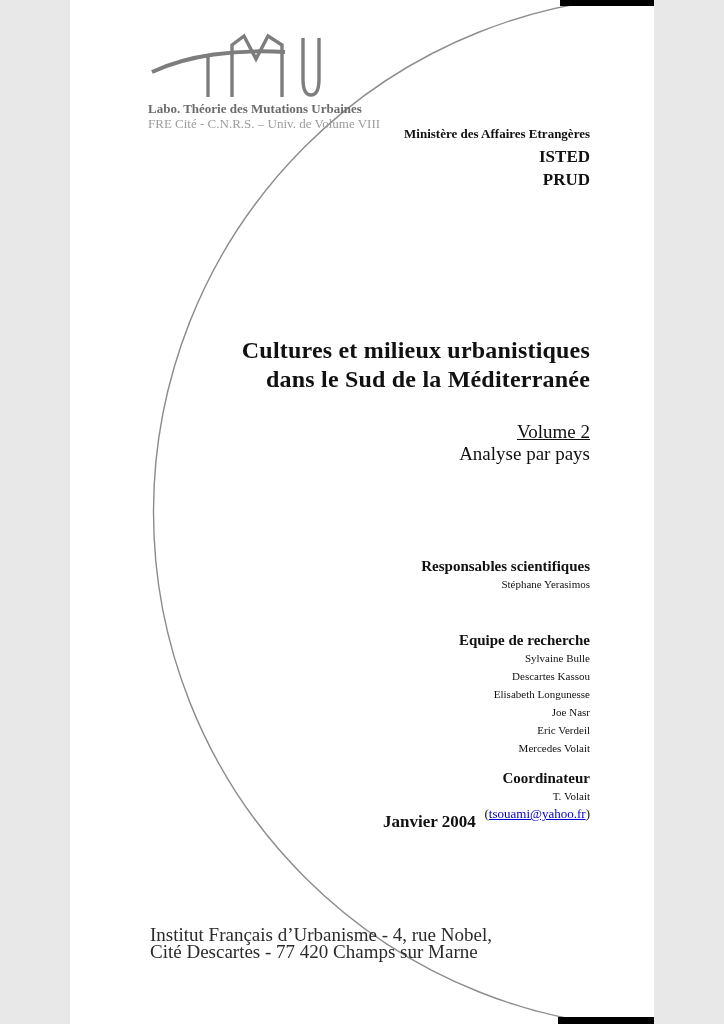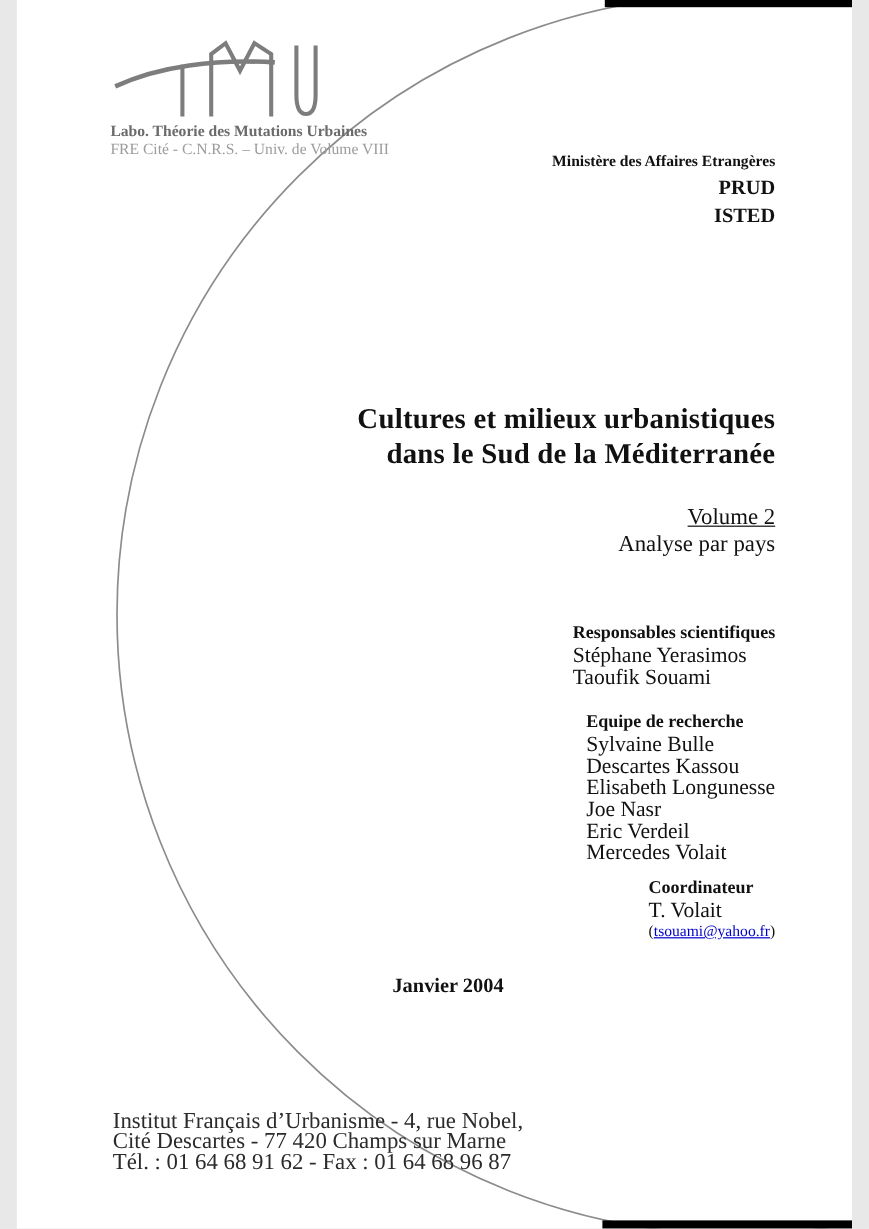--- a/index.html
+++ b/index.html
@@ -1,18 +1,18 @@
 <!DOCTYPE html>
 <html><head>
 <meta charset="utf-8">
 <style>
   html,body{margin:0;padding:0;background:#e8e8e8;}
   .page{
     position:relative;
-    width:696px;height:1024px;
+    width:584px;height:1024px;
     margin:0 auto;
     background:#ffffff;
     overflow:hidden;
     font-family:"Liberation Serif", serif;
     color:#111;
   }
   .arc-svg{position:absolute;left:0;top:0;width:724px;height:1024px;pointer-events:none;}
   .scan-bar{position:absolute;background:#000;}
   .scan-bar.top{left:490px;top:0;width:234px;height:6px;}
   .scan-bar.bottom{left:488px;bottom:0;width:236px;height:7px;}
@@ -24,26 +24,26 @@
 
   .header-right{position:absolute;top:122px;right:64px;text-align:right;font-weight:bold;}
   .hr-ministry{font-size:13px;line-height:23px;}
   .hr-org{font-size:17px;line-height:23px;}
 
   .title-block{position:absolute;top:336px;right:64px;text-align:right;font-weight:bold;font-size:24px;line-height:29px;letter-spacing:.2px;}
 
   .volume-block{position:absolute;top:421px;right:64px;text-align:right;font-weight:normal;font-size:19px;line-height:22px;}
   .volume-label{text-decoration:underline;}
 
-  .credits{text-align:left;position:absolute;right:64px;}
+  .credits{text-align:right;position:absolute;right:64px;margin-top:38px;}
   .credits.resp{top:519px;}
   .credits.equipe{top:593px;}
   .credits.coord{top:731px;}
   .credit-heading{font-weight:bold;font-size:15px;line-height:18px;}
-  .credit-name{font-size:18px;line-height:18px;}
+  .credit-name{font-size:11px;line-height:18px;}
   .email-line{font-size:13px;line-height:17px;color:#111;}
   .email-line a{color:#0000cc;text-decoration:underline;font-family:Liberation Serif, serif;}
 
   .date-line{position:absolute;left:313px;top:812px;font-weight:bold;font-size:17px;}
 
   .footer-block{position:absolute;left:80px;top:926px;font-size:19px;line-height:17px;color:#2b2b2b;}
 </style>
 </head>
 <body>
 
@@ -64,38 +64,37 @@
         <path d="M84,71 L84,19 L96,10 L108,33 L120,10 L134,19 L134,71"></path>
         <path d="M155,12 L155,53 Q155,69 163,69 Q171,69 171,53 L171,12"></path>
       </g>
     </svg>
     <div class="lab-line1">Labo. Théorie des Mutations Urbaines</div>
     <div class="lab-line2">FRE Cité - C.N.R.S. – Univ. de Volume VIII</div>
   </div>
 
   <div class="header-right">
     <div class="hr-ministry">Ministère des Affaires Etrangères</div>
+    <div class="hr-org">ISTED</div>
     <div class="hr-org">PRUD</div>
-    <div class="hr-org">ISTED</div>
   </div>
 
   <div class="title-block">
     <div>Cultures et milieux urbanistiques</div>
     <div>dans le Sud de la Méditerranée</div>
   </div>
 
   <div class="volume-block">
     <div class="volume-label">Volume 2</div>
     <div>Analyse par pays</div>
   </div>
 
   <div class="credits resp">
     <div class="credit-heading">Responsables scientifiques</div>
     <div class="credit-name">Stéphane Yerasimos</div>
-    <div class="credit-name">Taoufik Souami</div>
   </div>
 
   <div class="credits equipe">
     <div class="credit-heading">Equipe de recherche</div>
     <div class="credit-name">Sylvaine Bulle</div>
     <div class="credit-name">Descartes Kassou</div>
     <div class="credit-name">Elisabeth Longunesse</div>
     <div class="credit-name">Joe Nasr</div>
     <div class="credit-name">Eric Verdeil</div>
     <div class="credit-name">Mercedes Volait</div>
@@ -107,16 +106,15 @@
     <div class="email-line">
       <span>(</span><a href="#" class="email">tsouami@yahoo.fr</a><span>)</span>
     </div>
   </div>
 
   <div class="date-line">Janvier 2004</div>
 
   <div class="footer-block">
     <div>Institut Français d’Urbanisme - 4, rue Nobel,</div>
     <div>Cité Descartes - 77 420 Champs sur Marne</div>
-    <div>Tél. : 01 64 68 91 62 - Fax : 01 64 68 96 87</div>
   </div>
 
 </div>
 
 </body></html>

